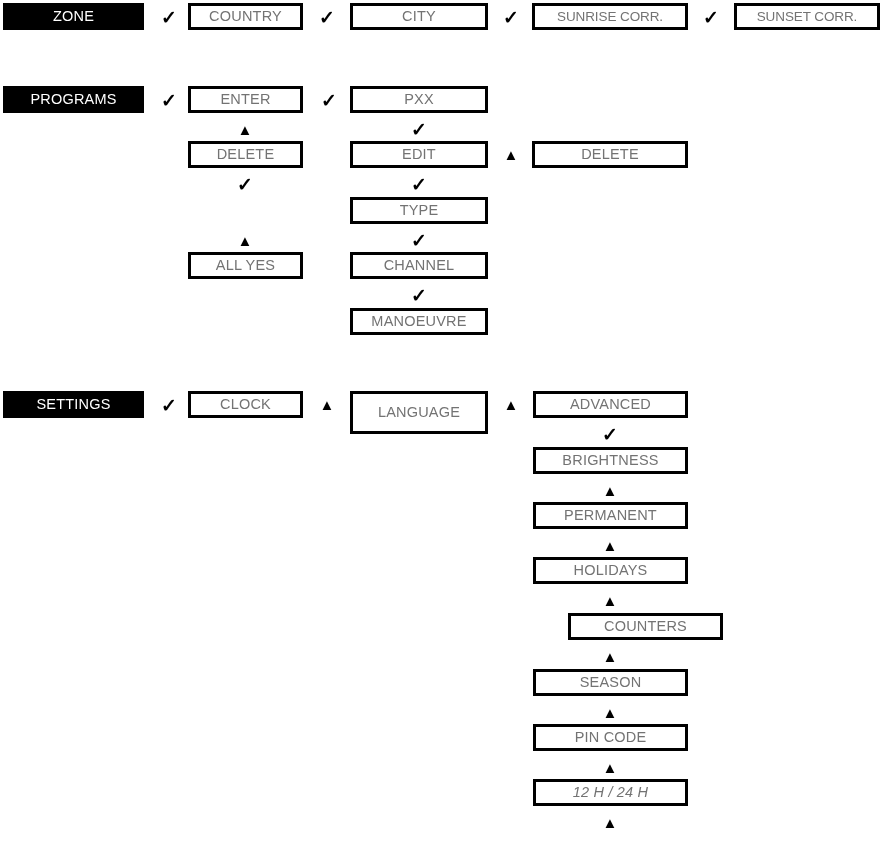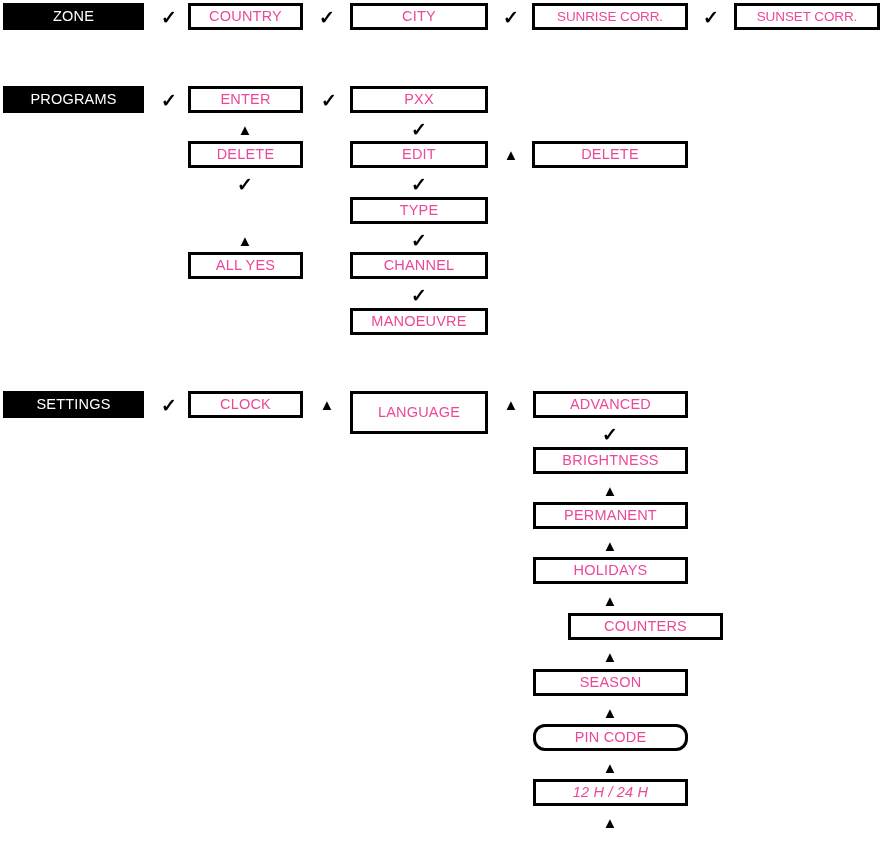--- a/index.html
+++ b/index.html
@@ -20,21 +20,21 @@
     left: 0; top: 0;
     width: 883px;
     height: 865px;
   }
   
   .box {
     position: absolute;
     box-sizing: border-box;
     border: 3px solid #000000;
     background: #ffffff;
-    color: #ec4899;
+    color: #737373;
     display: flex;
     align-items: center;
     justify-content: center;
     font-size: 14.5px;
     letter-spacing: 0.2px;
     white-space: nowrap;
     line-height: 1;
   }
   .box.header {
     background: #000000;
@@ -144,21 +144,21 @@
 
   <div class="box" style="left:533px; top:557px; width:155px; height:27px;">HOLIDAYS</div>
   <div class="conn tri" style="left:597px; top:589px; width:26px; height:22px;">▲</div>
 
   <div class="box" style="left:549px; top:613px; width:155px; height:27px;margin-left:19px;">COUNTERS</div>
   <div class="conn tri" style="left:597px; top:645px; width:26px; height:22px;">▲</div>
 
   <div class="box" style="left:533px; top:669px; width:155px; height:27px;">SEASON</div>
   <div class="conn tri" style="left:597px; top:701px; width:26px; height:22px;">▲</div>
 
-  <div class="box" style="left:533px; top:724px; width:155px; height:27px;border-radius:12px;">PIN CODE</div>
+  <div class="box" style="left:533px; top:724px; width:155px; height:27px;">PIN CODE</div>
   <div class="conn tri" style="left:597px; top:756px; width:26px; height:22px;">▲</div>
 
   <div class="box" style="left:533px; top:779px; width:155px; height:27px;font-style:italic;">12 H / 24 H</div>
   <div class="conn tri" style="left:597px; top:811px; width:26px; height:22px;">▲</div>
 
   <div class="box" style="left:533px; top:834px; width:155px; height:27px;margin-top:31px;">VERSION</div>
 
 </div>
 
 </body></html>

